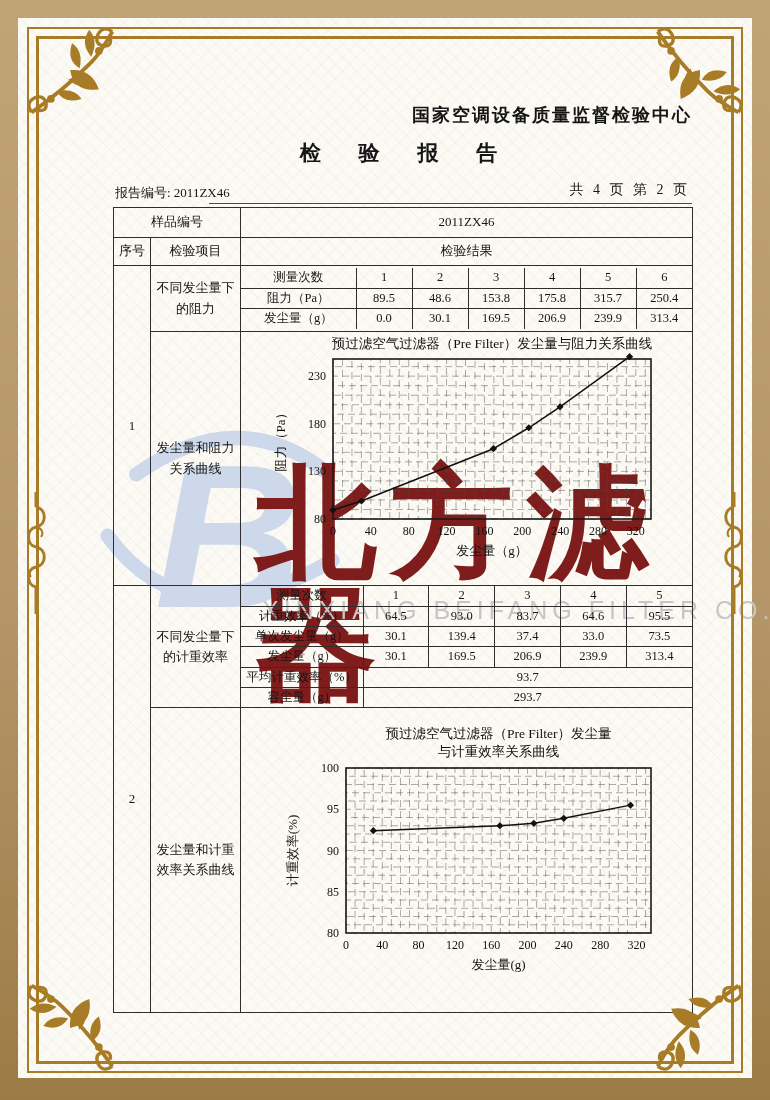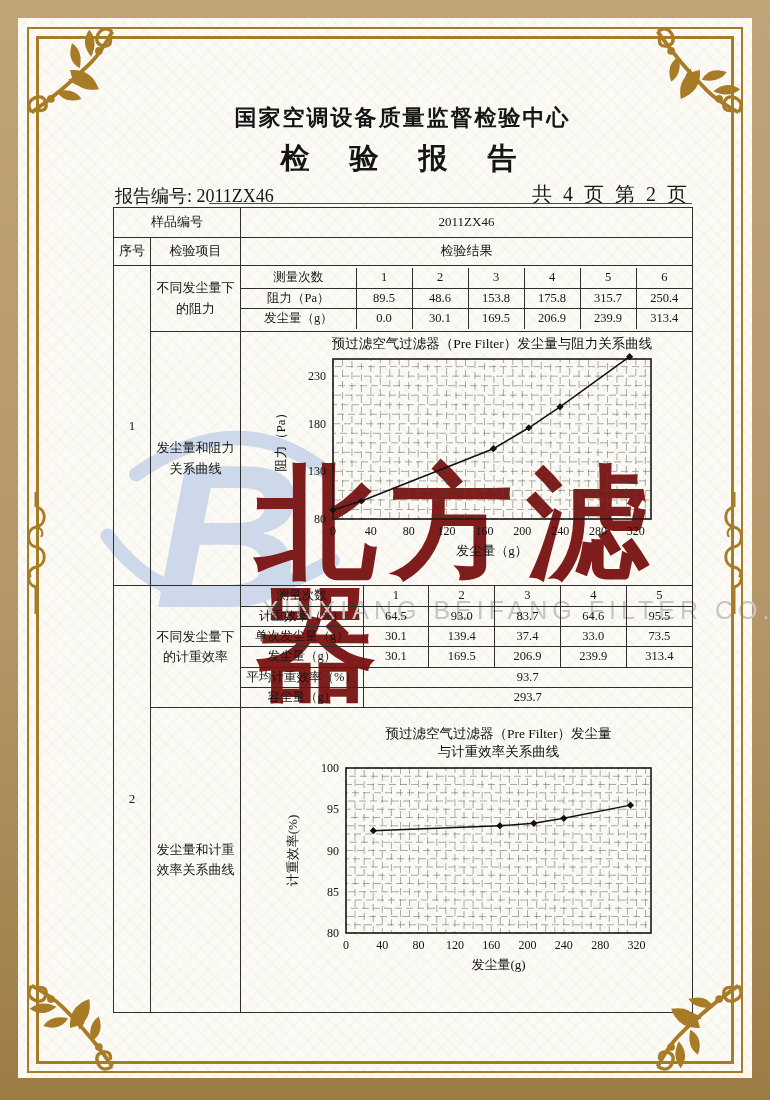--- a/index.html
+++ b/index.html
@@ -28,28 +28,28 @@
   .sideorn.right{right:23px;transform:scaleX(-1)}
   
   .wm{position:absolute;z-index:1;pointer-events:none}
   .wm-logo{left:88px;top:415px;width:260px;height:225px}
   .wm-cn{left:255px;top:462px;font-family:"Liberation Sans","DejaVu Sans",sans-serif;
     font-weight:bold;font-size:122px;letter-spacing:14px;color:#7f1d1d;line-height:1}
   .wm-en{left:262px;top:596px;font-family:"Liberation Sans","DejaVu Sans",sans-serif;
     font-size:25px;letter-spacing:5px;color:#c6c6c6;white-space:nowrap}
   
   .content{position:absolute;left:113px;top:0;width:579px;z-index:2}
-  .center-name{position:absolute;top:103px;width:100%;text-align:center;
+  .center-name{position:absolute;top:103px;width:100%;text-align:right;
     font-family:"Liberation Sans","DejaVu Sans",sans-serif;font-weight:700;
-    font-size:22px;letter-spacing:2px;white-space:nowrap}
+    font-size:18px;letter-spacing:2px;white-space:nowrap}
   .report-title{position:absolute;top:139px;width:100%;text-align:center;
     font-family:"Liberation Sans","DejaVu Sans",sans-serif;font-weight:700;
-    font-size:29px;letter-spacing:16px;padding-left:8px;box-sizing:border-box;white-space:nowrap}
-  .report-no{position:absolute;top:184px;left:2px;font-size:18px}
-  .page-info{position:absolute;top:181px;right:2px;font-size:20px;letter-spacing:3px}
+    font-size:21px;letter-spacing:16px;padding-left:8px;box-sizing:border-box;white-space:nowrap}
+  .report-no{position:absolute;top:184px;left:2px;font-size:13px}
+  .page-info{position:absolute;top:181px;right:2px;font-size:14px;letter-spacing:3px}
   .meta-underline{position:absolute;top:203px;left:96px;right:0;border-top:1.5px solid #4a4a4a}
   
   table.main{position:absolute;top:207px;left:0;width:579px;border-collapse:collapse;table-layout:fixed}
   table.main td{border:1.4px solid #2e2e2e;text-align:center;vertical-align:middle;
     padding:0;font-size:13px;background:transparent;line-height:1.55}
   td.val-left{text-align:left;padding-left:10px;font-size:13.5px}
   td.item-cell{padding:0 6px}
   tr.rA{height:30px} tr.rB{height:28px} tr.rC{height:66px}
   tr.rD{height:247px} tr.rE{height:107px} tr.rF{height:297px}
   td.nopad{padding:0;vertical-align:top}

